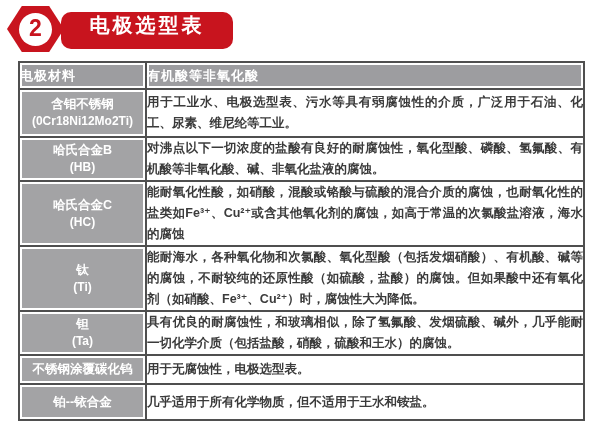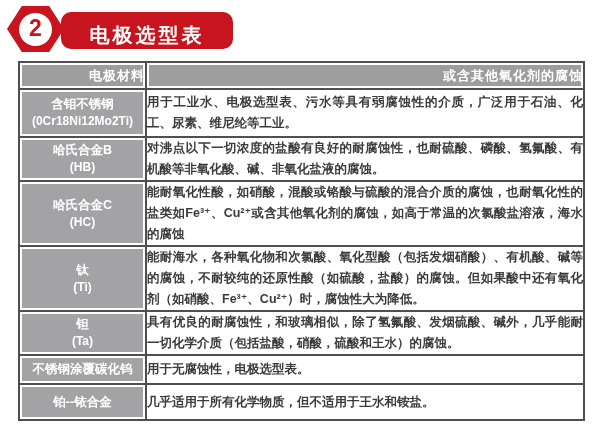--- a/index.html
+++ b/index.html
@@ -27,40 +27,40 @@
     width:33px;height:33px;border-radius:50%;background:#ffffff;
     display:flex;align-items:center;justify-content:center;
   }
   .hex-num{
     color:var(--accent);font-size:23px;font-weight:bold;line-height:1;
     transform:translateY(-1px);
   }
   .banner{
     position:absolute;left:61px;top:12px;width:172px;height:37px;
     background:var(--accent);border-radius:10px;
-    display:flex;align-items:flex-end;justify-content:center;
+    display:flex;align-items:flex-start;justify-content:center;
   }
   .banner-title{
     color:#ffffff;font-size:20px;font-weight:bold;letter-spacing:3px;
     white-space:nowrap;
   }
   
   table.sel{
     position:absolute;left:18px;top:61px;width:567px;
     border-collapse:collapse;table-layout:fixed;
     border:2px solid var(--border);
   }
   table.sel th,table.sel td{
     border:2px solid var(--border);
     padding:0;
     vertical-align:middle;
   }
   table.sel th{
     height:27px;background:var(--header-gray);color:#ffffff;
-    font-size:13px;font-weight:bold;text-align:right;
+    font-size:13px;font-weight:bold;text-align:left;
     box-shadow:inset 0 0 0 2px #ffffff;
     letter-spacing:1px;
   }
   td.mat{
     background:var(--cell-gray);color:#ffffff;text-align:center;
     box-shadow:inset 0 0 0 2px #ffffff;
   }
   .mat-name{font-size:12.5px;font-weight:bold;line-height:1.35;}
   .mat-code{font-size:12px;font-weight:bold;line-height:1.35;}
   td.desc{
@@ -91,37 +91,37 @@
 </div>
 
 <table class="sel">
   <colgroup>
     <col style="width:127px">
     <col>
   </colgroup>
   <thead>
     <tr>
       <th>电极材料</th>
-      <th>或含其他氧化剂的腐蚀</th>
+      <th>有机酸等非氧化酸</th>
     </tr>
   </thead>
   <tbody>
       <tr>
     <td class="mat">
       <div class="mat-name">含钼不锈钢</div>
       <div class="mat-code">(0Cr18Ni12Mo2Ti)</div>
     </td>
     <td class="desc">用于工业水、电极选型表、污水等具有弱腐蚀性的介质，广泛用于石油、化工、尿素、维尼纶等工业。</td>
   </tr>
       <tr>
     <td class="mat">
       <div class="mat-name">哈氏合金B</div>
       <div class="mat-code">(HB)</div>
     </td>
-    <td class="desc">对沸点以下一切浓度的盐酸有良好的耐腐蚀性，也耐硫酸、磷酸、氢氟酸、有机酸等非氧化酸、碱、非氧化盐液的腐蚀。</td>
+    <td class="desc">对沸点以下一切浓度的盐酸有良好的耐腐蚀性，氧化型酸、磷酸、氢氟酸、有机酸等非氧化酸、碱、非氧化盐液的腐蚀。</td>
   </tr>
       <tr>
     <td class="mat">
       <div class="mat-name">哈氏合金C</div>
       <div class="mat-code">(HC)</div>
     </td>
     <td class="desc">能耐氧化性酸，如硝酸，混酸或铬酸与硫酸的混合介质的腐蚀，也耐氧化性的盐类如Fe³⁺、Cu²⁺或含其他氧化剂的腐蚀，如高于常温的次氯酸盐溶液，海水的腐蚀</td>
   </tr>
       <tr>
     <td class="mat">

